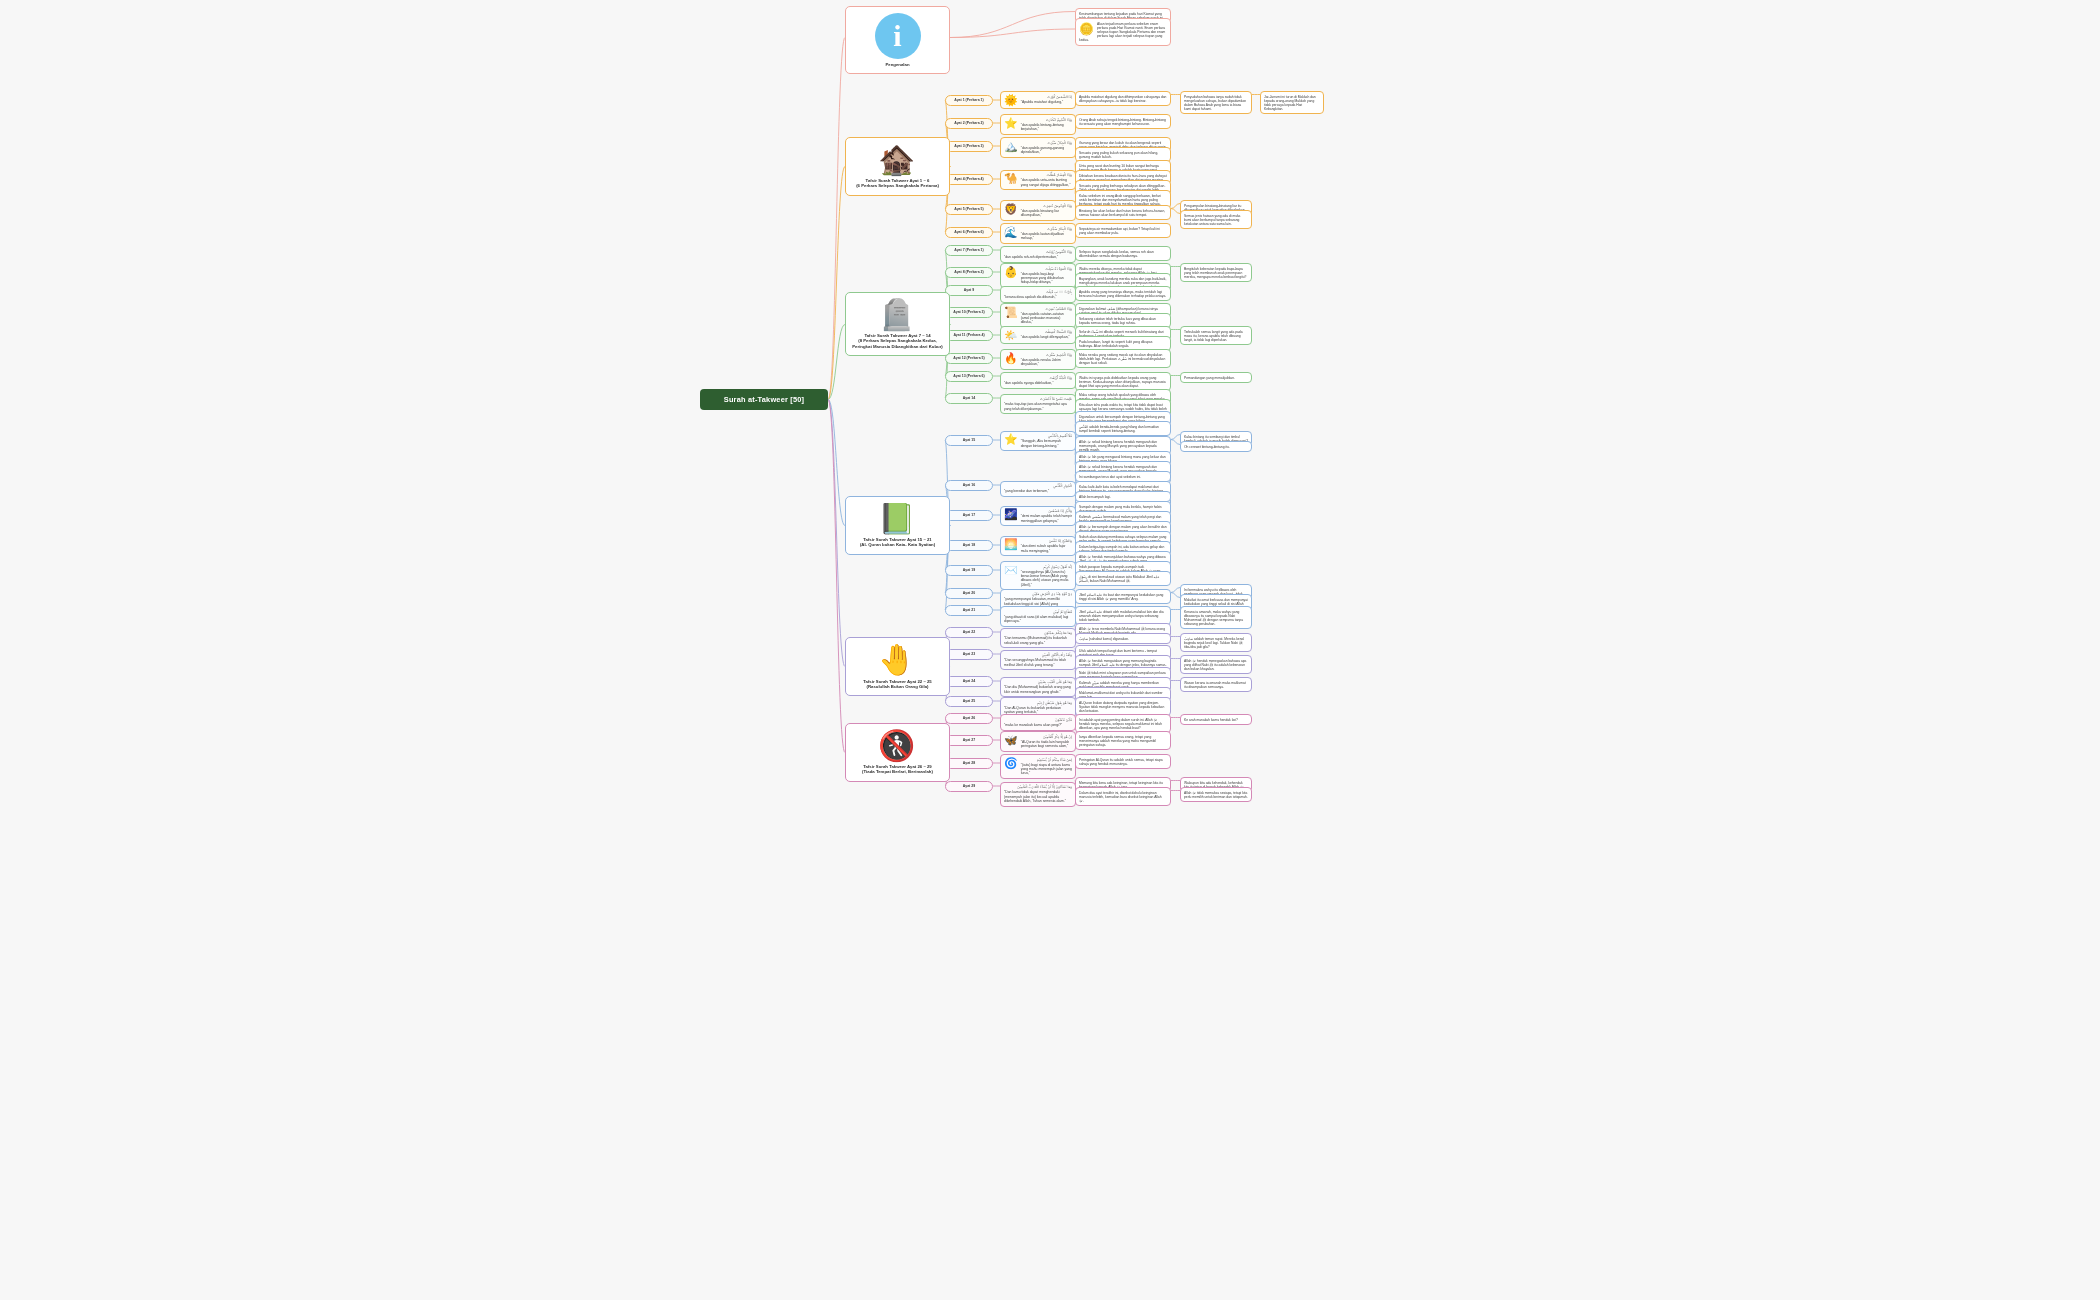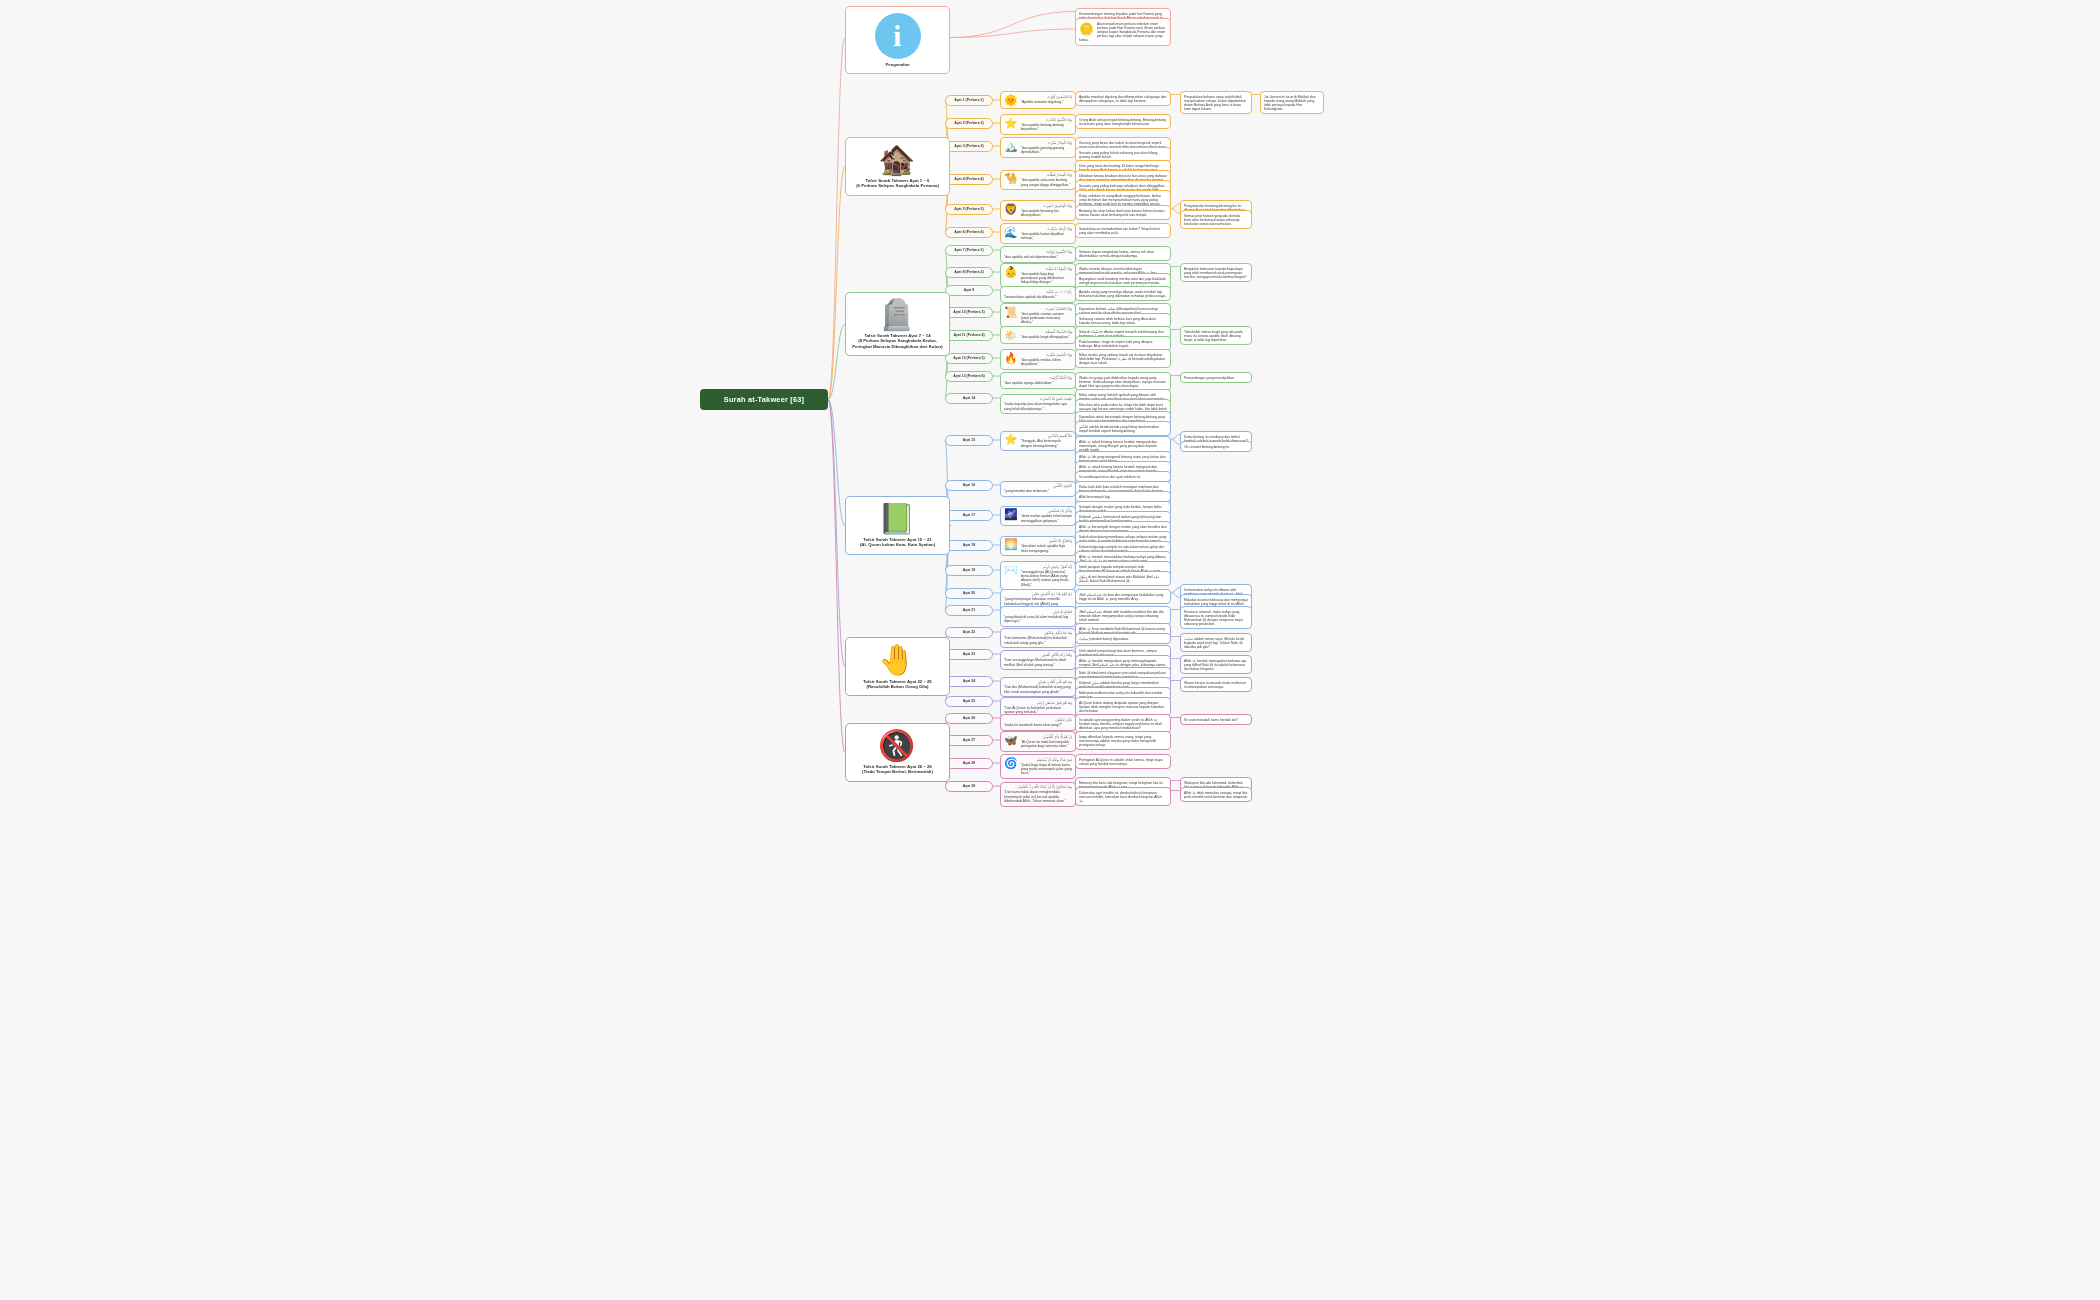--- a/index.html
+++ b/index.html
@@ -202,21 +202,21 @@
       <path d="M950,752.5 C947.5,752.5 947.5,786 945,786" fill="none" stroke="#d489b6" stroke-width="0.9"></path>
       <path d="M828,399.5 C836.5,399.5 836.5,37.5 845,37.5" fill="none" stroke="#f0a9a0" stroke-width="0.9"></path>
       <path d="M828,399.5 C836.5,399.5 836.5,166.5 845,166.5" fill="none" stroke="#f0b450" stroke-width="0.9"></path>
       <path d="M828,399.5 C836.5,399.5 836.5,324.5 845,324.5" fill="none" stroke="#8fc98f" stroke-width="0.9"></path>
       <path d="M828,399.5 C836.5,399.5 836.5,525.5 845,525.5" fill="none" stroke="#8fb4de" stroke-width="0.9"></path>
       <path d="M828,399.5 C836.5,399.5 836.5,666.5 845,666.5" fill="none" stroke="#a9a0d6" stroke-width="0.9"></path>
       <path d="M828,399.5 C836.5,399.5 836.5,752.5 845,752.5" fill="none" stroke="#d489b6" stroke-width="0.9"></path>
     </svg>
   <div id="nodes">
       <div class="node root" style="top: 389px;">
-        <span>Surah at-Takweer [63]</span>
+        <span>Surah at-Takweer [50]</span>
       </div>
       <div class="node exp c-intro" style="left: 1075px; top: 8px; width: 96px;"><span>Kesinambungan tentang kejadian pada hari Kiamat yang telah diceritakan di dalam Surah Abasa sebelum surah ini.</span></div>
       <div class="node exp c-intro" style="left: 1075px; top: 18px; width: 96px;"><span class="ic" style="float:left;font-size:12px;margin-right:3px">🪙</span><span>Akan terjadi enam perkara sebelum enam perkara pada Hari Kiamat nanti. Enam perkara selepas tiupan Sangkakala Pertama dan enam perkara lagi akan terjadi selepas tiupan yang kedua.</span></div>
       <div class="node branch c-intro" style="left: 845px; top: 6px;">
         <span class="circ-i">i</span>
         <span class="cap">Pengenalan</span>
       </div>
       <div class="node exp3 c-orange" style="left: 1260px; top: 91px; width: 64px;"><span>Jar-Jarrumi ini turun di Makkah dan kepada orang-orang Makkah yang tidak percaya kepada Hari Kebangkitan.</span></div>
       <div class="node exp2 c-orange" style="left: 1180px; width: 72px; top: 91px;"><span>Penyudahan bahawa ianya sudah tidak mengeluarkan cahaya, bukan dipadamkan dalam Bahasa Arab yang lama ia biasa kami dapat fahami.</span></div>
       <div class="node exp c-orange" style="left: 1075px; width: 96px; top: 91px;"><span>Apabila matahari digulung dan dihimpunkan cahayanya dan dilenyapkan cahayanya - ia tidak lagi bersinar.</span></div>

